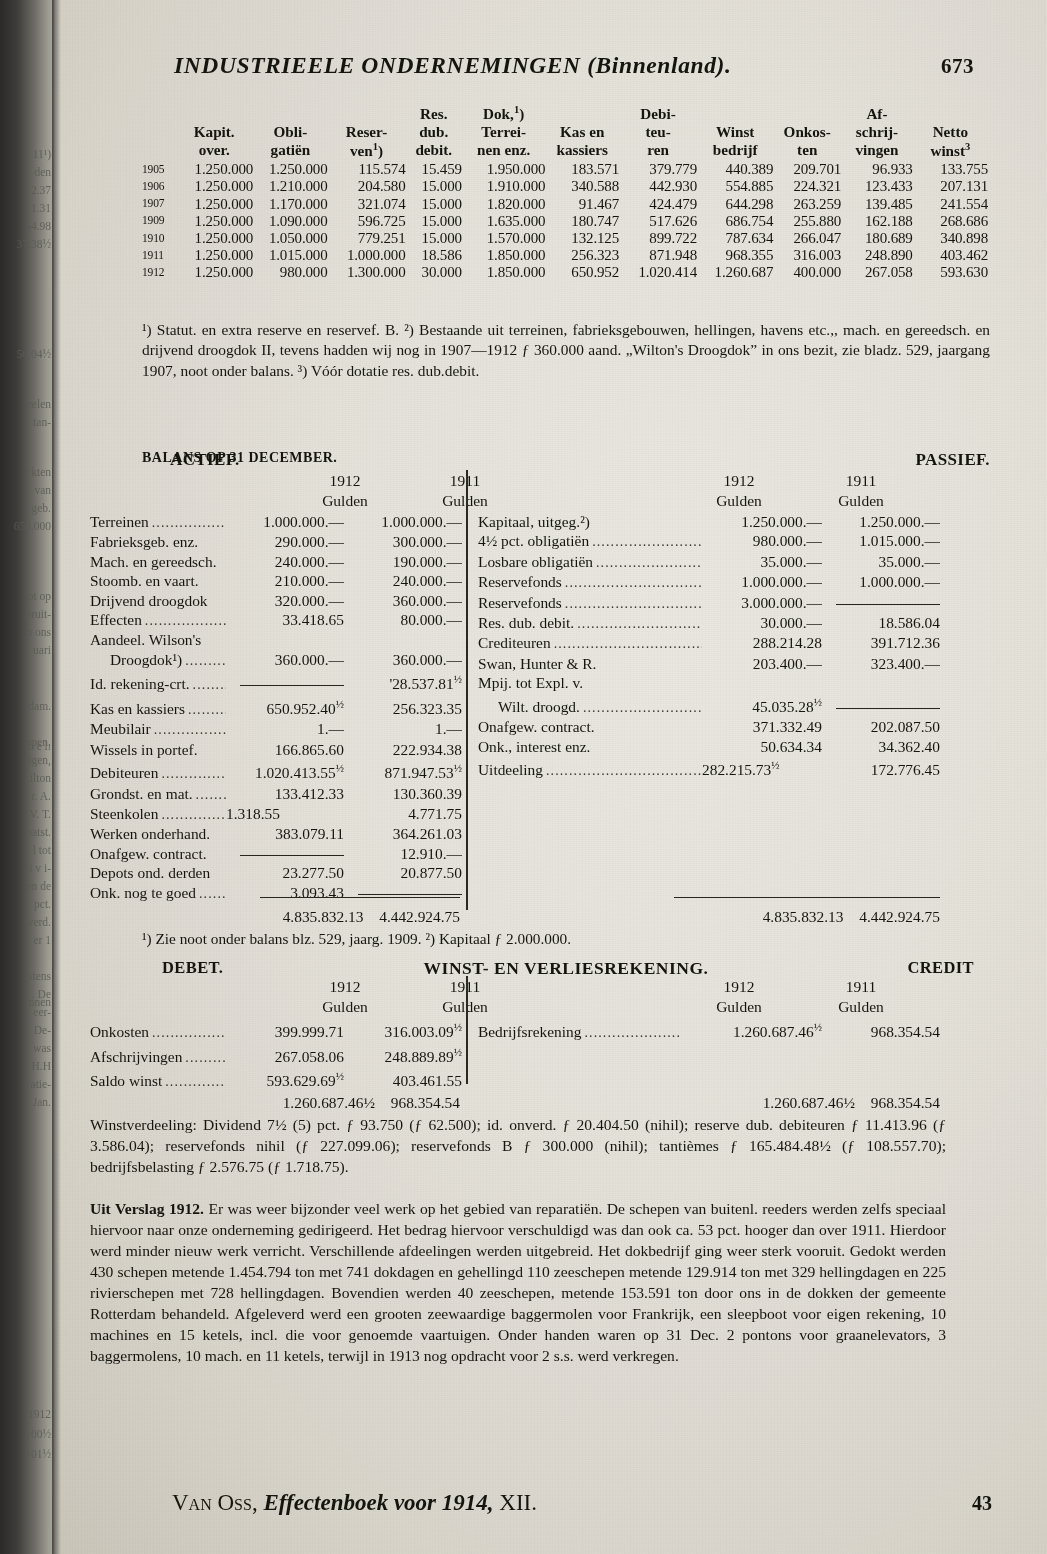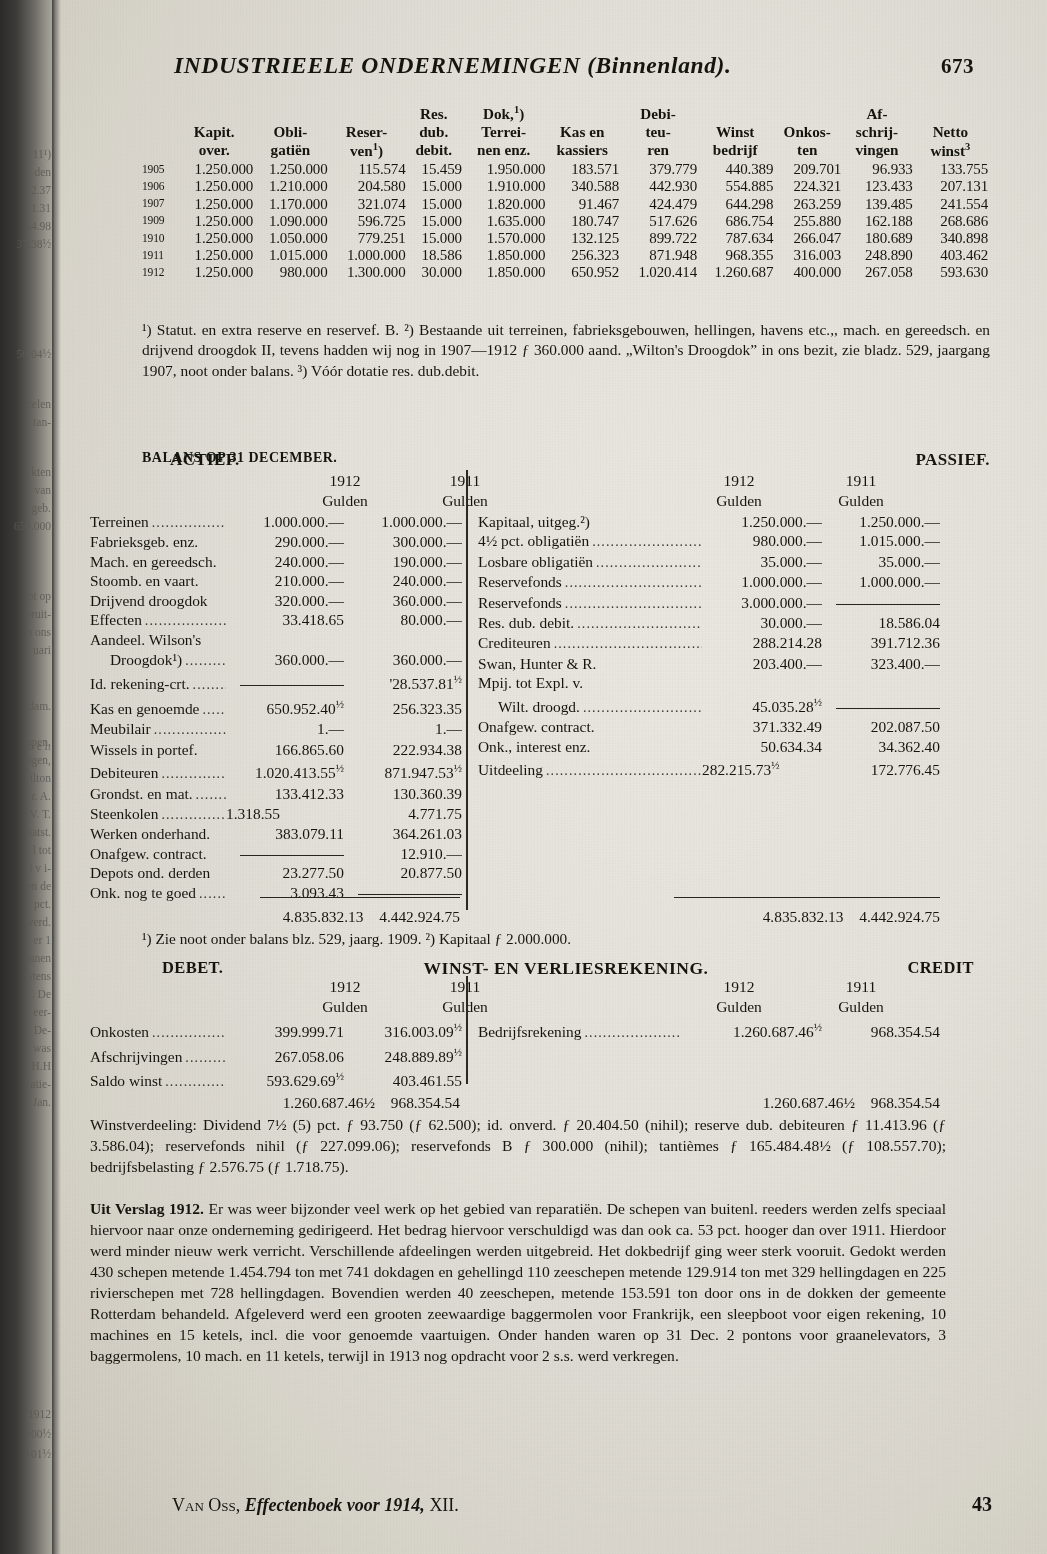--- a/index.html
+++ b/index.html
@@ -97,21 +97,21 @@
   
   .wv-head{position:absolute;left:88px;width:848px;height:20px;}
   .wv-head .debet{position:absolute;left:20px;top:0;font-weight:bold;font-size:16.5px;letter-spacing:.4px;}
   .wv-head .ttl{position:absolute;left:0;right:0;text-align:center;font-weight:bold;font-size:17.5px;letter-spacing:.5px;}
   .wv-head .credit{position:absolute;right:16px;top:0;font-weight:bold;font-size:16.5px;letter-spacing:.4px;}
 
   .para{position:absolute;font-size:15.6px;line-height:1.35;text-align:justify;}
   .para b{font-weight:bold;}
 
   .colophon{position:absolute;left:118px;bottom:38px;width:820px;display:flex;justify-content:space-between;align-items:baseline;}
-  .colophon .left{font-size:18px;margin-top:22px;}
+  .colophon .left{font-size:23px;margin-top:22px;}
   .colophon .left .sc{font-variant:small-caps;}
   .colophon .left i{font-style:italic;font-weight:bold;}
   .colophon .right{font-size:20px;font-weight:bold;}
 
   .frac{font-size:11px;vertical-align:super;}
   sup{font-size:10.5px;}
 </style>
 </head>
 <body>
 
@@ -147,21 +147,21 @@
       <div style="top: 772px;">ilton</div>
       <div style="top: 790px;">r. A.</div>
       <div style="top: 808px;">V. T.</div>
       <div style="top: 826px;">aatst.</div>
       <div style="top: 844px;">l tot</div>
       <div style="top: 862px;">i v i-</div>
       <div style="top: 880px;">en de</div>
       <div style="top: 898px;">pct.</div>
       <div style="top: 916px;">werd.</div>
       <div style="top: 934px;">er  1</div>
-      <div style="top: 952px;">nnen</div>
+      <div style="top: 996px;">nnen</div>
       <div style="top: 970px;">stens</div>
       <div style="top: 988px; text-align: right;">. De</div>
       <div style="top: 1006px;">eer-</div>
       <div style="top: 1024px;">De-</div>
       <div style="top: 1042px;">was</div>
       <div style="top: 1060px;">H.H</div>
       <div style="top: 1078px;">ratie-</div>
       <div style="top: 1096px;">Jan.</div>
       <div style="top: 1408px;">1912</div>
       <div style="top: 1428px;">100½</div>
@@ -406,21 +406,21 @@
           <span style="flex: 0 0 118px; text-align: right;">360.000.—</span>
           <span style="flex: 0 0 118px; text-align: right;">360.000.—</span>
         </div>
         <div class="row">
           <span class="lbl">Id. rekening-crt.</span>
           <span class="dots">........................................</span>
           <span style="flex: 0 0 118px; text-align: right;"><span class="rule" style="width: 104px;"></span></span>
           <span style="flex: 0 0 118px; text-align: right;">'28.537.81<span class="frac">½</span></span>
         </div>
         <div class="row">
-          <span class="lbl">Kas en genoemde</span>
+          <span class="lbl">Kas en kassiers</span>
           <span class="dots">........................................</span>
           <span style="flex: 0 0 118px; text-align: right;">650.952.40<span class="frac">½</span></span>
           <span style="flex: 0 0 118px; text-align: right;">256.323.35</span>
         </div>
         <div class="row">
           <span class="lbl">Meubilair</span>
           <span class="dots">........................................</span>
           <span style="flex: 0 0 118px; text-align: right;">1.—</span>
           <span style="flex: 0 0 118px; text-align: right;">1.—</span>
         </div>

